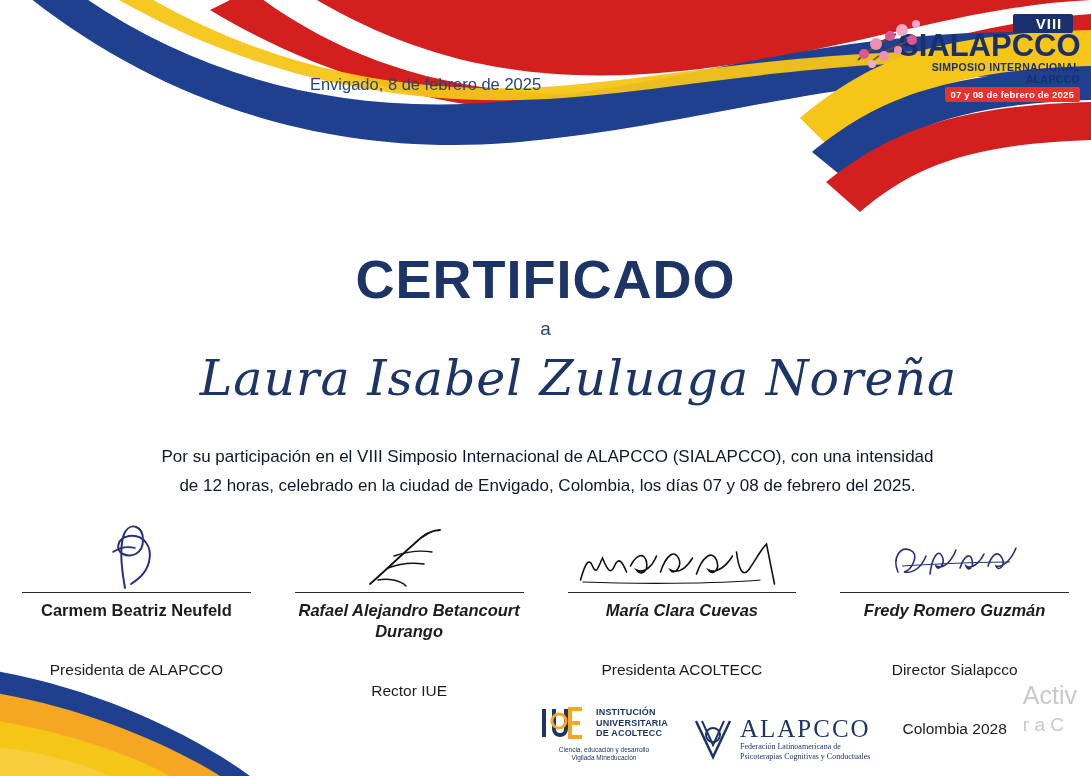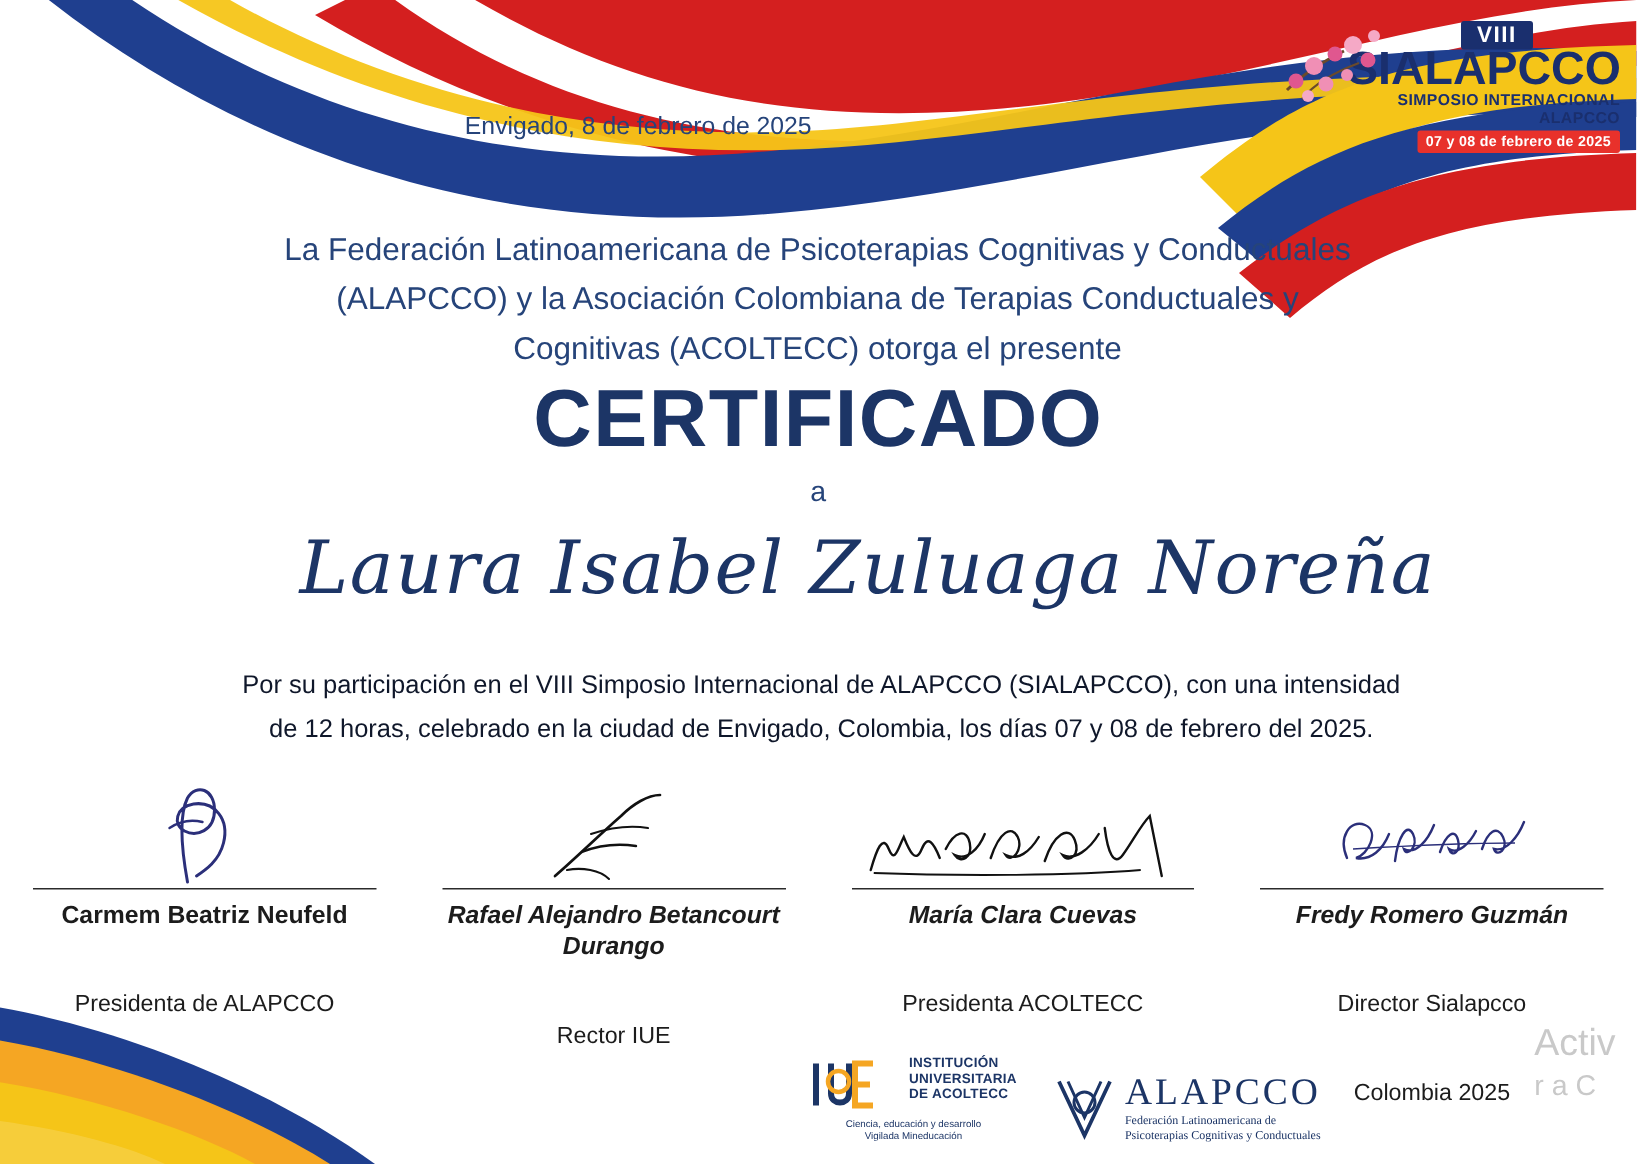--- a/index.html
+++ b/index.html
@@ -37,23 +37,23 @@
     width: 182px;
     text-align: center;
     z-index: 6;
   }
   .sialapcco-badge {
     background: #1a2f6e;
     color: #ffffff;
     font-weight: bold;
     font-size: 15px;
     letter-spacing: 1px;
-    padding: 2px 0 1px 0;
+    padding: 2px 0 1px 12px;
     width: 48px;
-    margin: 0 0 0 76px;
+    margin: 0 0 0 115px;
     border-radius: 2px;
     line-height: 16px;
   }
   .sialapcco-title {
     color: #1a2f6e;
     font-weight: bold;
     font-size: 31px;
     letter-spacing: 0px;
     line-height: 30px;
     margin-top: -2px;
@@ -203,21 +203,21 @@
     position: absolute;
     bottom: 14px;
     left: 540px;
     width: 545px;
     height: 78px;
     display: flex;
     align-items: flex-end;
     gap: 24px;
     z-index: 5;
   }
-  .logo-iue { display:flex; gap:22px; }
+  .logo-iue { display:flex; align-items:center; gap:12px; }
   .logo-iue .iue-text {
     color: #1c3566;
     font-weight: bold;
     font-size: 9px;
     line-height: 10.5px;
     letter-spacing: 0.2px;
     text-align: left;
   }
   .logo-iue-caption {
     color: #1c3566;
@@ -315,25 +315,20 @@
     <div class="sialapcco-badge">VIII</div>
     <div class="sialapcco-title">SIALAPCCO</div>
     <div class="sialapcco-sub">SIMPOSIO INTERNACIONAL ALAPCCO</div>
     <div style="overflow:hidden;">
       <div class="sialapcco-date">07 y 08 de febrero de 2025</div>
     </div>
   </div>
 
   <div class="date-line">Envigado, 8 de febrero de 2025</div>
 
-  <div class="intro">
-    <div>La Federación Latinoamericana de Psicoterapias Cognitivas y Conductuales</div>
-    <div>(ALAPCCO) y la Asociación Colombiana de Terapias Conductuales y</div>
-    <div>Cognitivas (ACOLTECC) otorga el presente</div>
-  </div>
 
   <div class="cert-word">CERTIFICADO</div>
   <div class="a-word">a</div>
   <div class="recipient">Laura Isabel Zuluaga Noreña</div>
 
   <div class="body-text">
     <div>Por su  participación en el  VIII Simposio Internacional de ALAPCCO (SIALAPCCO), con una intensidad</div>
     <div>de 12 horas, celebrado en la ciudad de Envigado, Colombia, los días 07 y 08 de febrero del 2025.</div>
   </div>
 
@@ -387,21 +382,21 @@
           <path d="M18,50 C12,36 20,24 30,28 C40,32 32,48 24,50 C34,52 42,44 46,34" stroke="#2b2f7a" stroke-width="1.6" fill="none" stroke-linecap="round"></path>
           <path d="M50,52 C52,36 58,26 62,34 C66,42 58,50 56,44 C64,48 72,38 76,28" stroke="#2b2f7a" stroke-width="1.6" fill="none" stroke-linecap="round"></path>
           <path d="M80,46 C84,34 90,30 92,38 C94,46 88,50 86,44 C92,48 100,40 104,32" stroke="#2b2f7a" stroke-width="1.6" fill="none" stroke-linecap="round"></path>
           <path d="M108,44 C112,32 118,28 122,36 C126,44 118,50 116,44 C124,46 132,36 136,26" stroke="#2b2f7a" stroke-width="1.6" fill="none" stroke-linecap="round"></path>
           <path d="M22,44 C56,42 96,40 130,40" stroke="#2b2f7a" stroke-width="1.1" fill="none"></path>
         </svg>
       </div>
       <div class="sig-rule"></div>
       <div class="sig-name italic">Fredy Romero Guzmán</div>
       <div class="sig-role">Director Sialapcco</div>
-      <div class="sig-role">Colombia 2025</div>
+      <div class="sig-role">Colombia 2028</div>
     </div>
 
   </div>
 
   <div class="bottom-logos">
 
     <div>
       <div class="logo-iue">
         <svg width="44" height="40" viewBox="0 0 44 40" xmlns="http://www.w3.org/2000/svg">
           <path d="M4,6 L4,34" stroke="#1c3566" stroke-width="4"></path>

